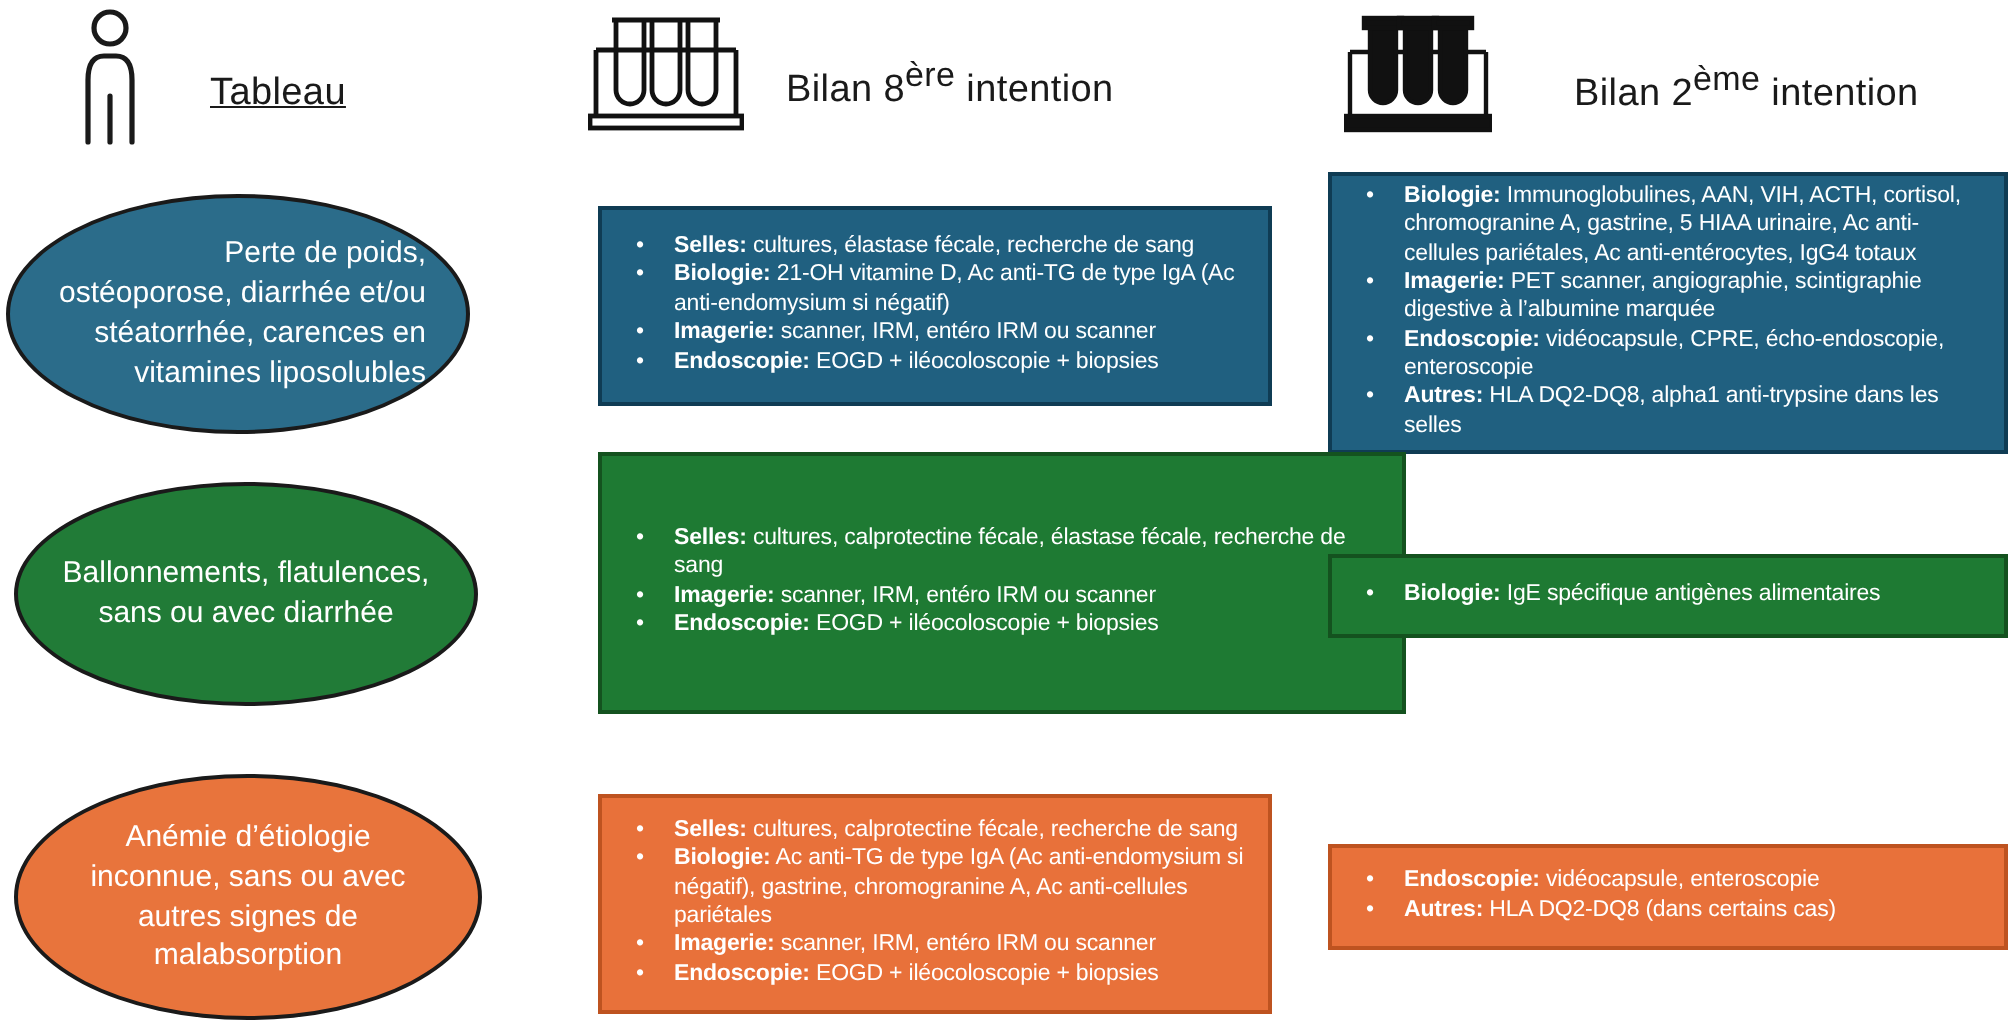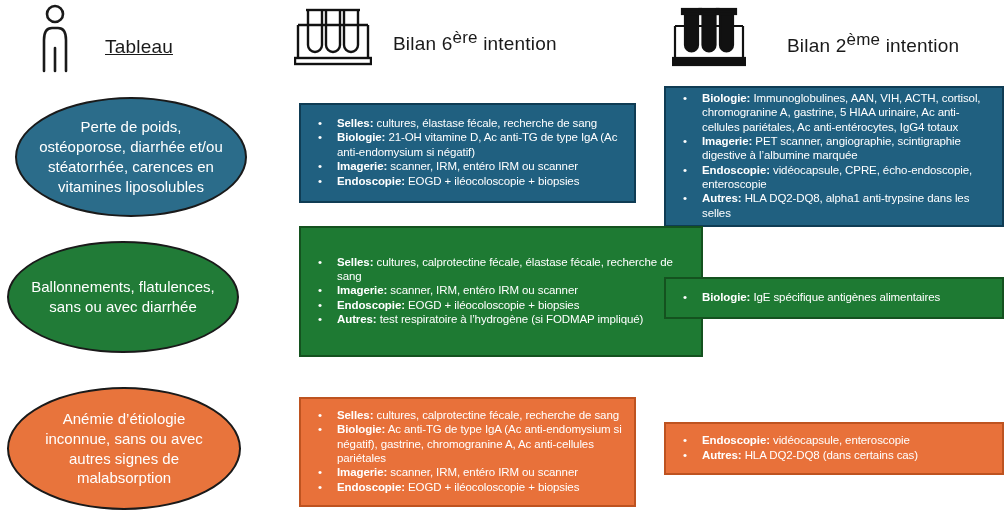--- a/index.html
+++ b/index.html
@@ -76,42 +76,42 @@
     <rect x="1" y="54" width="76" height="6"></rect>
     <path d="M14 6 V41 A7 7 0 0 0 28 41 V6"></path>
     <path d="M12 6 H30"></path>
     <path d="M32 6 V41 A7 7 0 0 0 46 41 V6"></path>
     <path d="M30 6 H48"></path>
     <path d="M50 6 V41 A7 7 0 0 0 64 41 V6"></path>
     <path d="M48 6 H66"></path>
   </svg>
 </div>
 <div class="abs col-header-label" style="left:393px;top:28px;">
-  <span>Bilan 6</span><sup>ère</sup><span> intention</span>
+  <span>Bilan 8</span><sup>ère</sup><span> intention</span>
 </div>
 
 <div class="abs icon" style="left:672px;top:6px;width:74px;height:62px;">
   <svg width="74" height="62" viewBox="0 0 74 62" fill="#111" stroke="#111" stroke-width="2.2">
     <path d="M3 20 H71" fill="none"></path>
     <path d="M3 20 V52" fill="none"></path>
     <path d="M71 20 V52" fill="none"></path>
     <rect x="0" y="52" width="74" height="7"></rect>
     <path d="M13 8 V39 A6.5 6.5 0 0 0 26 39 V8 Z"></path>
     <rect x="10" y="3" width="19" height="5"></rect>
     <path d="M30.5 8 V39 A6.5 6.5 0 0 0 43.5 39 V8 Z"></path>
     <rect x="27.5" y="3" width="19" height="5"></rect>
     <path d="M48 8 V39 A6.5 6.5 0 0 0 61 39 V8 Z"></path>
     <rect x="45" y="3" width="19" height="5"></rect>
   </svg>
 </div>
 <div class="abs col-header-label" style="left:787px;top:30px;">
   <span>Bilan 2</span><sup>ème</sup><span> intention</span>
 </div>
 
-<div class="abs ellipse blue" style="left:15px;top:97px;width:232px;height:120px;">
+<div class="abs ellipse blue" style="left:3px;top:97px;width:232px;height:120px;text-align:right;">
   <span>Perte de poids, ostéoporose, diarrhée et/ou stéatorrhée, carences en vitamines liposolubles</span>
 </div>
 
 <div class="abs bilan-box blue" style="left:299px;top:103px;width:337px;height:100px;">
   <ul>
     <li>
         <span class="content"><b>Selles:</b><span> cultures, élastase fécale, recherche de sang</span></span>
       </li>
     <li>
         <span class="content"><b>Biologie:</b><span> 21-OH vitamine D, Ac anti-TG de type IgA (Ac anti-endomysium si négatif)</span></span>
@@ -150,23 +150,20 @@
   <ul>
     <li>
         <span class="content"><b>Selles:</b><span> cultures, calprotectine fécale, élastase fécale, recherche de sang</span></span>
       </li>
     <li>
         <span class="content"><b>Imagerie:</b><span> scanner, IRM, entéro IRM ou scanner</span></span>
       </li>
     <li>
         <span class="content"><b>Endoscopie:</b><span> EOGD + iléocoloscopie + biopsies</span></span>
       </li>
-    <li>
-        <span class="content"><b>Autres:</b><span> test respiratoire à l’hydrogène (si FODMAP impliqué)</span></span>
-      </li>
   </ul>
 </div>
 
 <div class="abs bilan-box green" style="left:664px;top:277px;width:340px;height:42px;">
   <ul>
     <li>
         <span class="content"><b>Biologie:</b><span> IgE spécifique antigènes alimentaires</span></span>
       </li>
   </ul>
 </div>

